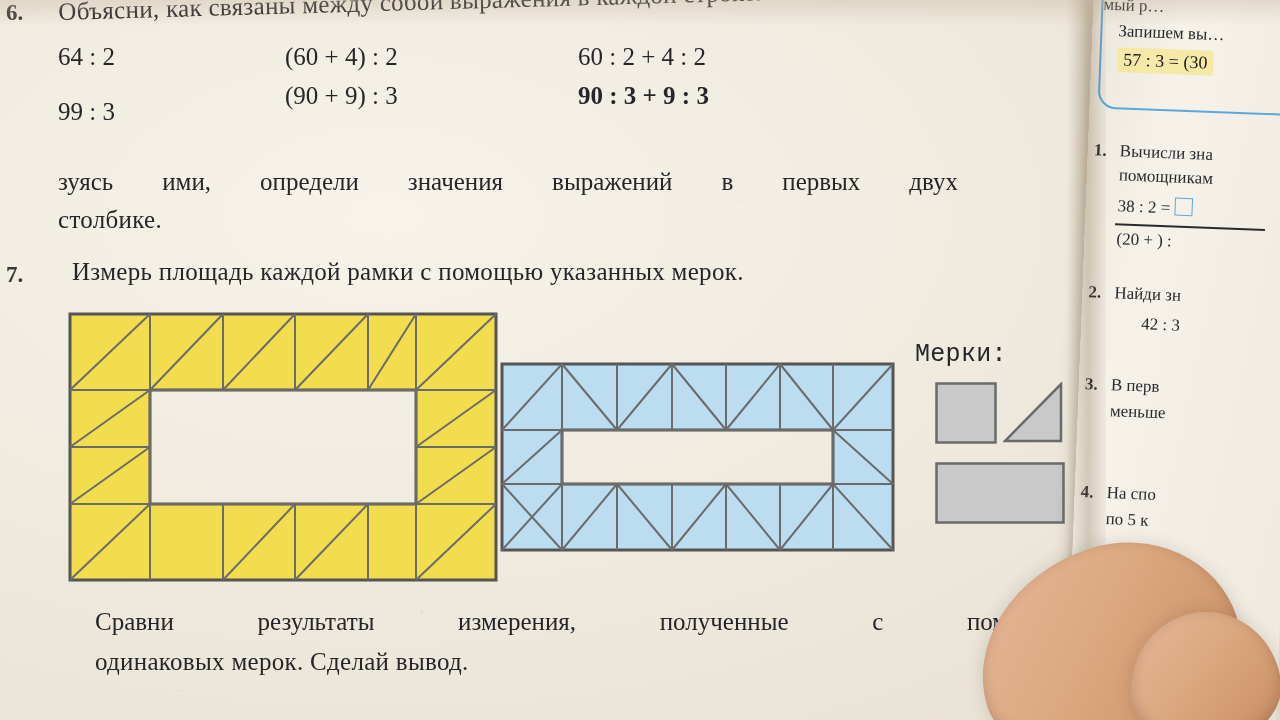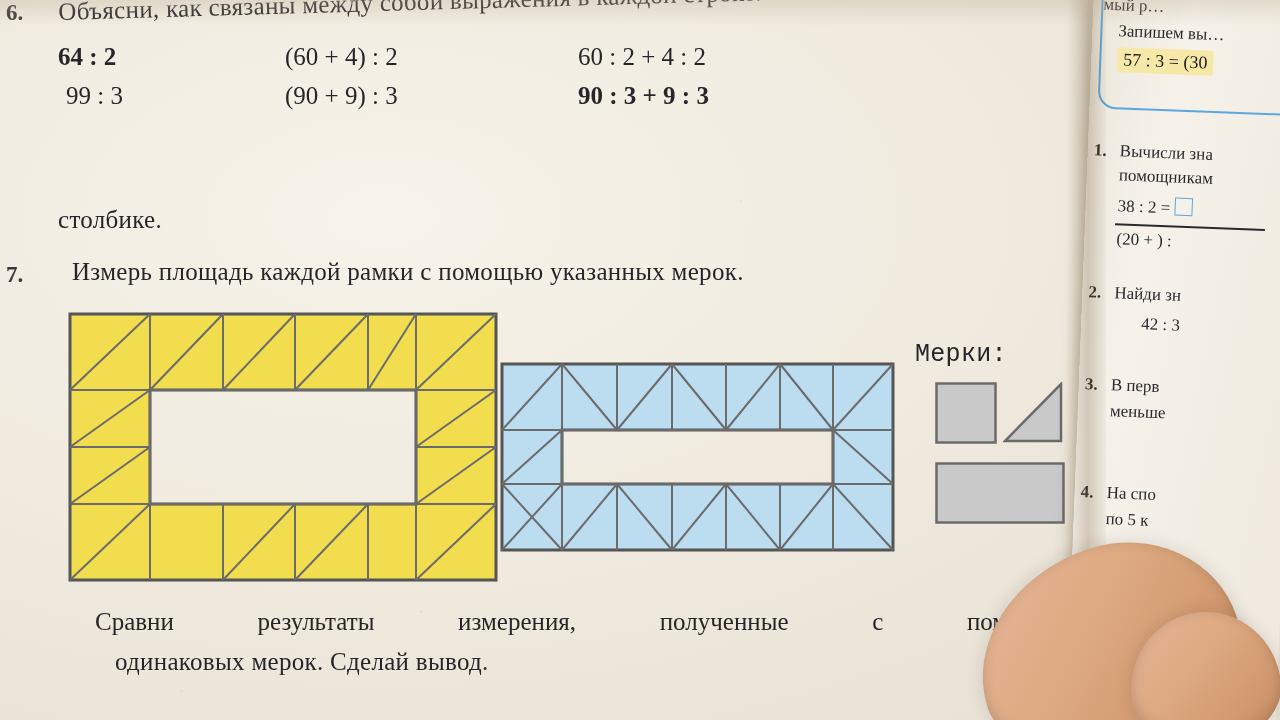--- a/index.html
+++ b/index.html
@@ -104,28 +104,29 @@
 <body>
 
 <div id="page">
 
   <div class="leftpage">
 
     <div class="num" style="left:6px;top:0px;">6.</div>
 
     <div class="ptext" style="left:58px;top:-2px;transform:rotate(-1.6deg);transform-origin:left top;">Объясни, как связаны между собой выражения в каждой строке.</div>
 
-    <div class="expr" style="left:58px;top:43px;font-weight:bold;">64 : 2</div>
+    <div class="expr" style="left:58px;top:43px;">64 : 2</div>
     <div class="expr" style="left:285px;top:43px;">(60 + 4) : 2</div>
     <div class="expr" style="left:578px;top:43px;">60 : 2 + 4 : 2</div>
 
-    <div class="expr" style="left:58px;top:82px;margin-left:8px;">99 : 3</div>
+    <div class="expr" style="left:58px;top:98px;">99 : 3</div>
     <div class="expr" style="left:285px;top:82px;">(90 + 9) : 3</div>
     <div class="expr" style="left:578px;top:82px;font-weight:bold;">90 : 3 + 9 : 3</div>
 
+    <div class="justified" style="left:58px;top:168px;width:900px;">зуясь ими, определи значения выражений в первых двух</div>
     <div class="ptext" style="left:58px;top:206px;">столбике.</div>
 
     <div class="num" style="left:6px;top:262px;">7.</div>
     <div class="ptext" style="left:72px;top:258px;text-align:center;">Измерь площадь каждой рамки с помощью указанных мерок.</div>
 
     <div class="figbox" style="left:68px;top:312px;">
       <svg width="430" height="270" viewBox="0 0 430 270">
 
         <path d="M2,2 H428 V268 H2 Z M82,78 H348 V192 H82 Z" fill="#f2dd4e" fill-rule="evenodd" stroke="#555" stroke-width="3"></path>
         <g stroke="#6b6b6b" stroke-width="2" fill="none">
@@ -220,21 +221,21 @@
         </svg>
     </div>
 
     <div class="figbox" style="left:935px;top:462px;">
       <svg width="130" height="62">
           <rect x="1.5" y="1.5" width="127" height="59" fill="#c9c9c9" stroke="#6b6b6b" stroke-width="2.5"></rect>
         </svg>
     </div>
 
     <div class="justified" style="left:95px;top:608px;width:975px;">Сравни результаты измерения, полученные с помощью</div>
-    <div class="ptext" style="left:95px;top:648px;margin-left:20px;">одинаковых мерок. Сделай вывод.</div>
+    <div class="ptext" style="left:95px;top:648px;">одинаковых мерок. Сделай вывод.</div>
   </div>
 
   <div class="rightpage">
     <div class="rp-text" style="left:10px;top:12px;">мый р…</div>
     <div class="rp-text" style="left:26px;top:38px;">Запишем вы…</div>
 
     <div class="rp-roundbox" style="left:8px;top:-10px;width:205px;height:132px;"></div>
     <div class="rp-yellow" style="left:26px;top:64px;">57 : 3 = (30</div>
 
     <div class="rp-num" style="left:6px;top:158px;">1.</div>

